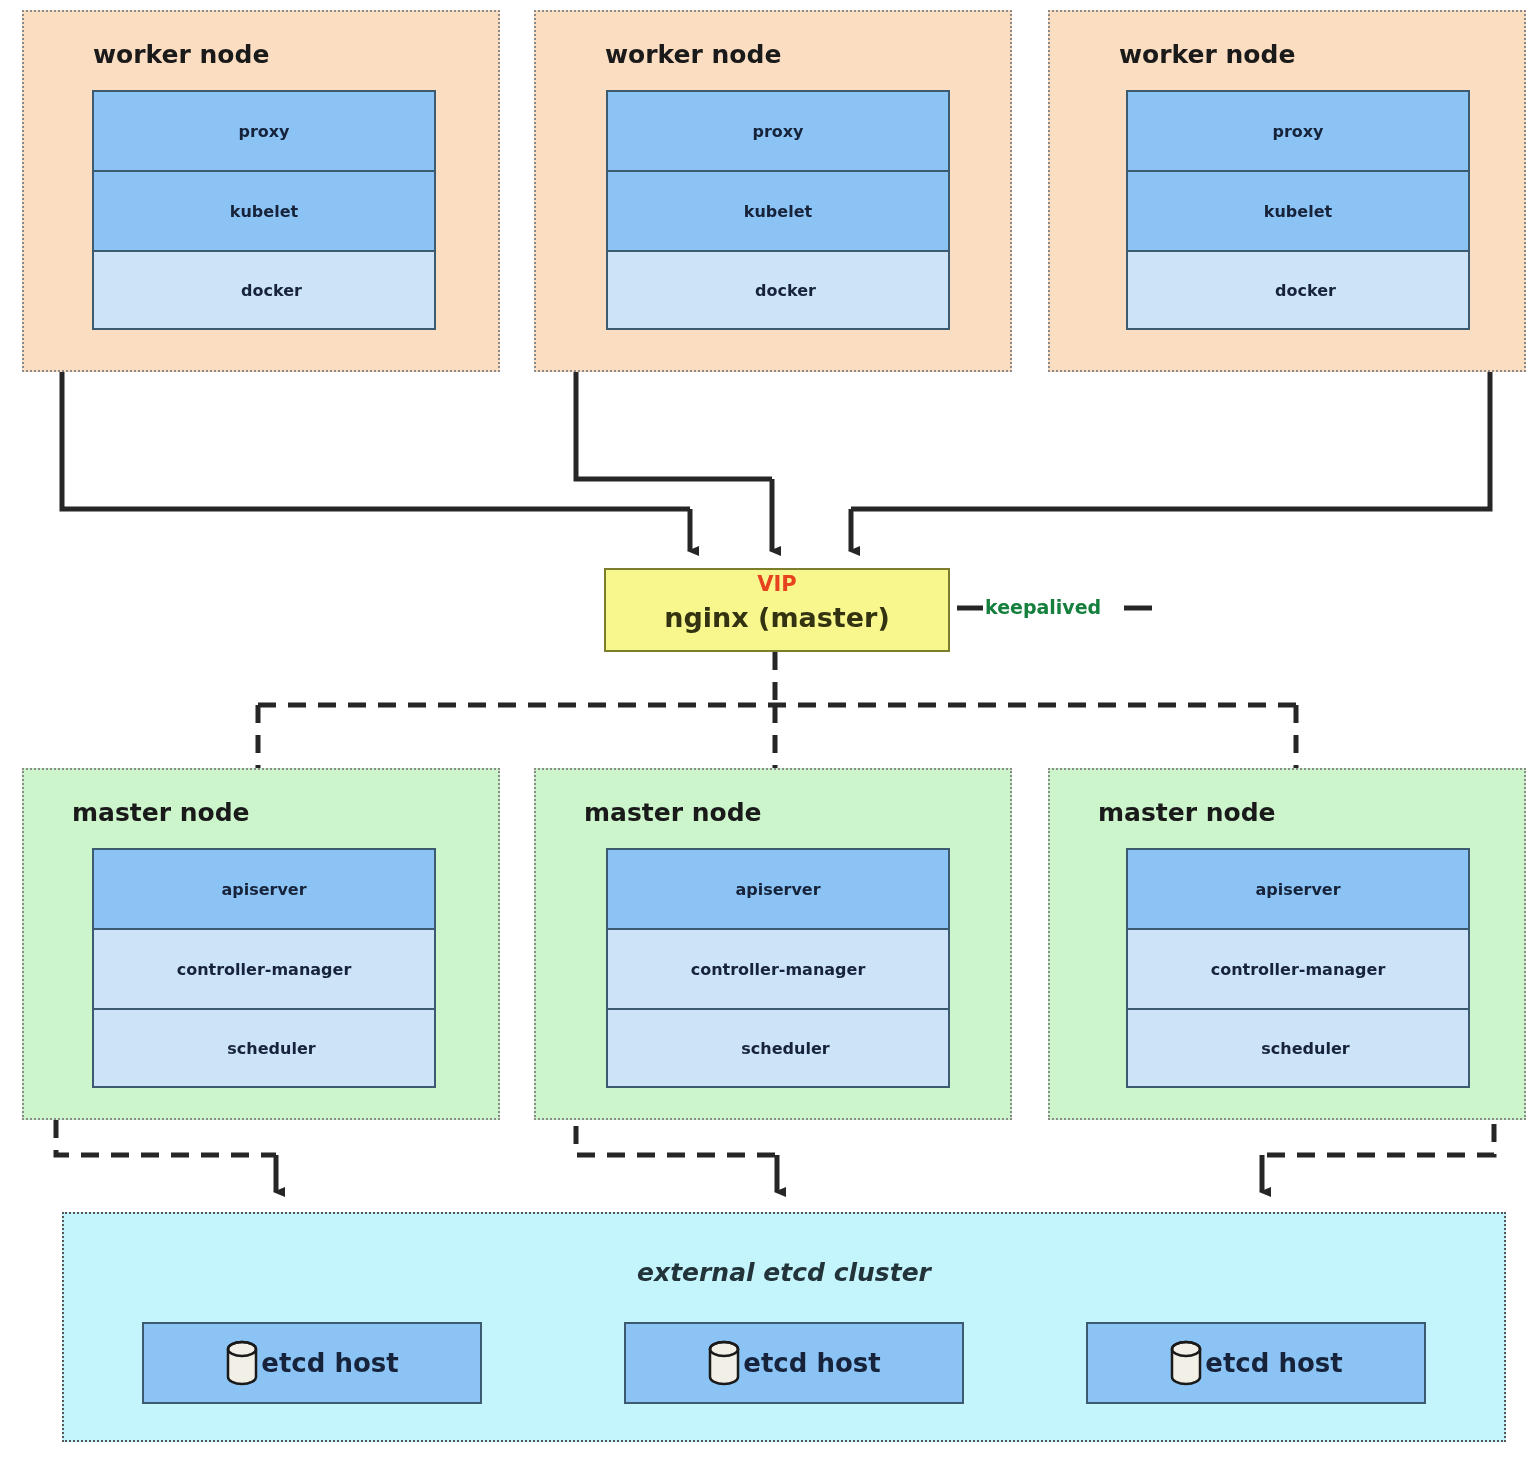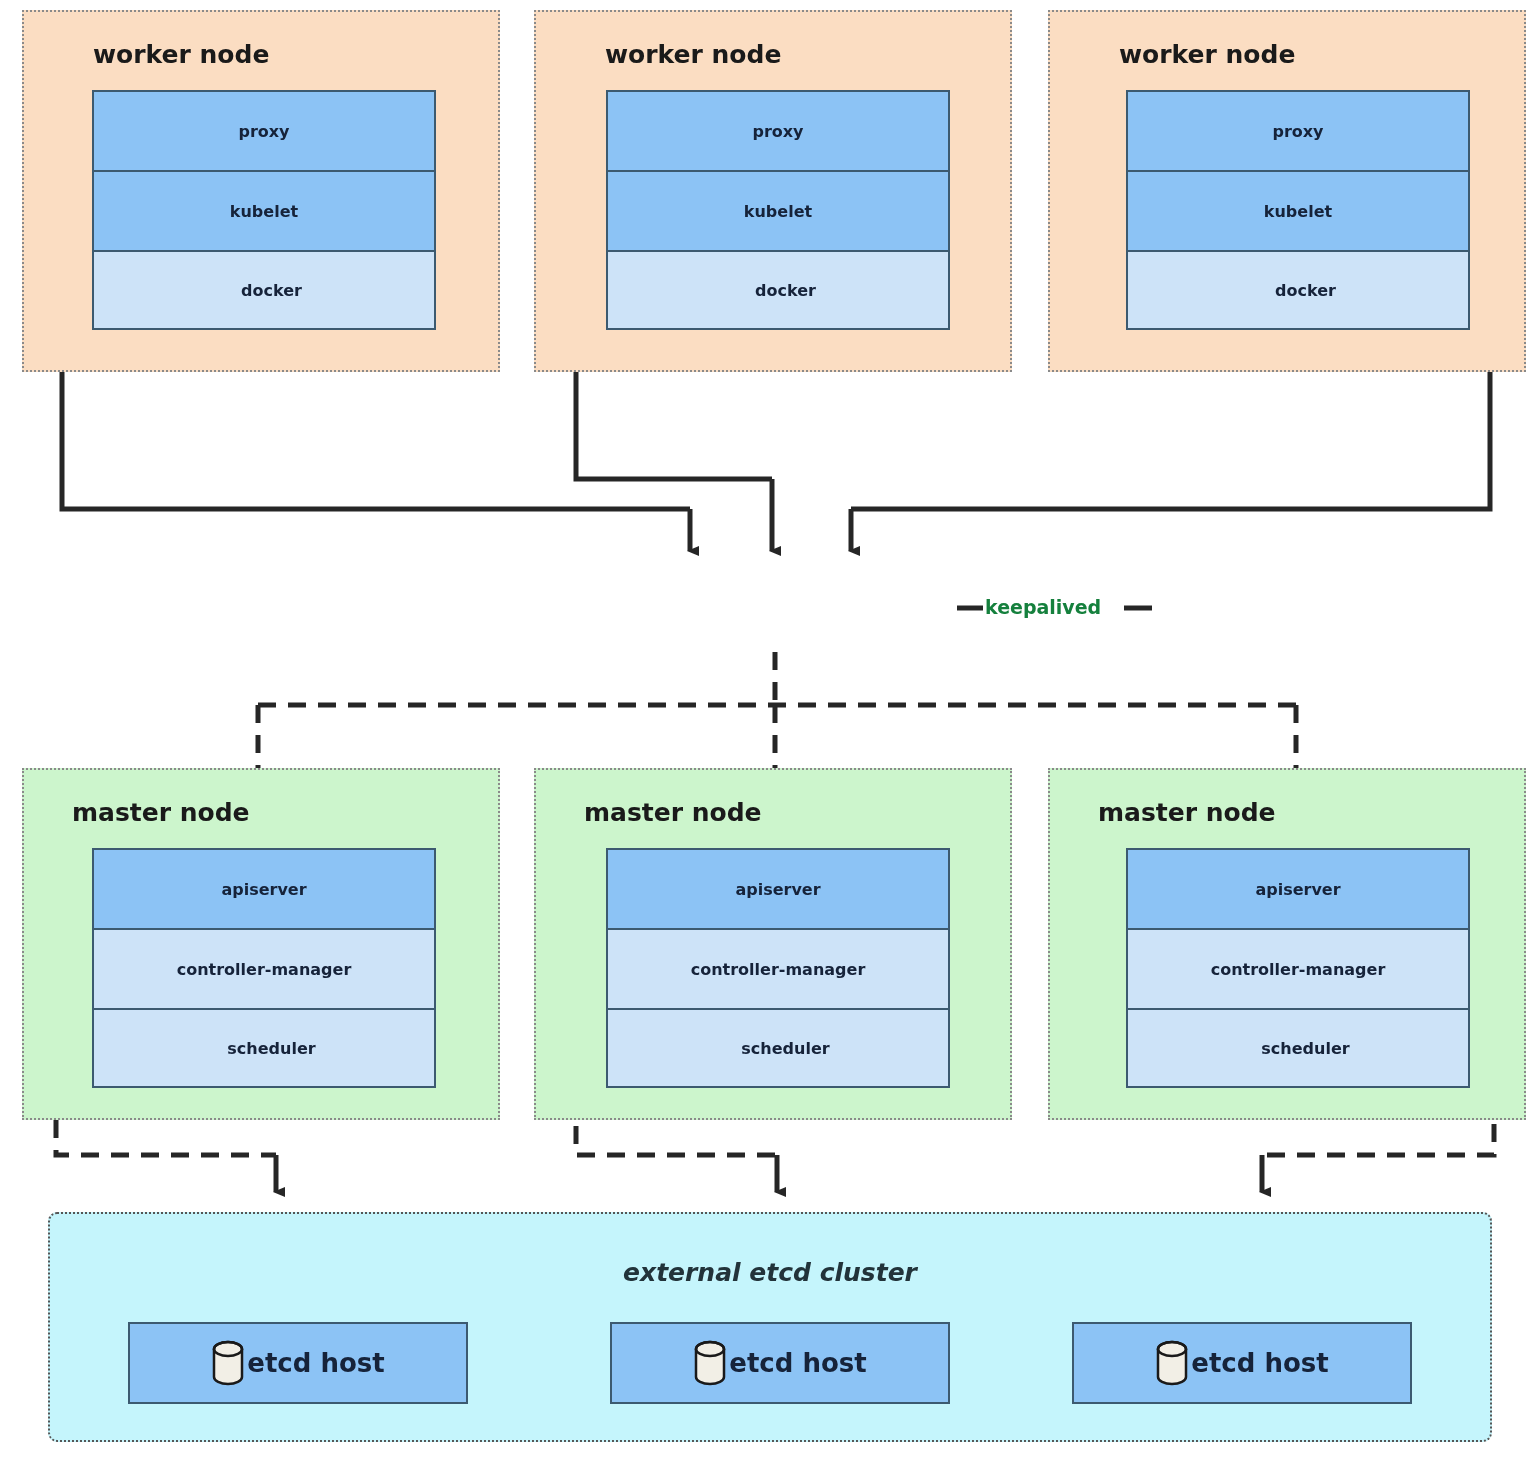--- a/index.html
+++ b/index.html
@@ -231,20 +231,24 @@
 
   <div class="group group-worker" style="left:1048px; top:10px; width:478px; height:362px;">
     <div class="group-title worker-title">worker node</div>
     <div class="stack" style="left:76px; top:78px; width:344px; height:240px;">
       <div class="cell dark" style="height:80px;">proxy</div>
       <div class="cell dark" style="height:80px;">kubelet</div>
       <div class="cell light" style="height:76px;">docker</div>
     </div>
   </div>
 
+  <div class="nginx" style="left:604px; top:568px; width:346px; height:84px;">
+    <div class="vip-label">VIP</div>
+    <div class="nginx-text">nginx (master)</div>
+  </div>
 
   <div class="keepalived-label" style="left:985px; top:596px;">keepalived</div>
 
 
   <div class="group group-master" style="left:22px; top:768px; width:478px; height:352px;">
     <div class="group-title master-title">master node</div>
     <div class="stack" style="left:68px; top:78px; width:344px; height:240px;">
       <div class="cell dark" style="height:80px;">apiserver</div>
       <div class="cell light" style="height:80px;">controller-manager</div>
       <div class="cell light" style="height:76px;">scheduler</div>
@@ -262,21 +266,21 @@
 
   <div class="group group-master" style="left:1048px; top:768px; width:478px; height:352px;">
     <div class="group-title master-title">master node</div>
     <div class="stack" style="left:76px; top:78px; width:344px; height:240px;">
       <div class="cell dark" style="height:80px;">apiserver</div>
       <div class="cell light" style="height:80px;">controller-manager</div>
       <div class="cell light" style="height:76px;">scheduler</div>
     </div>
   </div>
 
-  <div class="group group-etcd" style="left:48px; top:1212px; width:1444px; height:230px;border-radius:9px;">
+  <div class="group group-etcd" style="left:62px; top:1212px; width:1444px; height:230px;">
     <div class="etcd-title">external etcd cluster</div>
 
     <div class="etcd-host" style="left:78px; top:108px; width:340px; height:82px;">
       <span>
         <svg class="db-icon" width="34" height="46" viewBox="0 0 34 46">
           <ellipse cx="17" cy="9" rx="14" ry="7" fill="#f2efe6" stroke="#1a1a1a" stroke-width="2.5"></ellipse>
           <path d="M3,9 L3,37 A14,7 0 0,0 31,37 L31,9" fill="#f2efe6" stroke="#1a1a1a" stroke-width="2.5"></path>
           <ellipse cx="17" cy="9" rx="14" ry="7" fill="none" stroke="#1a1a1a" stroke-width="2.5"></ellipse>
         </svg>
       </span>

